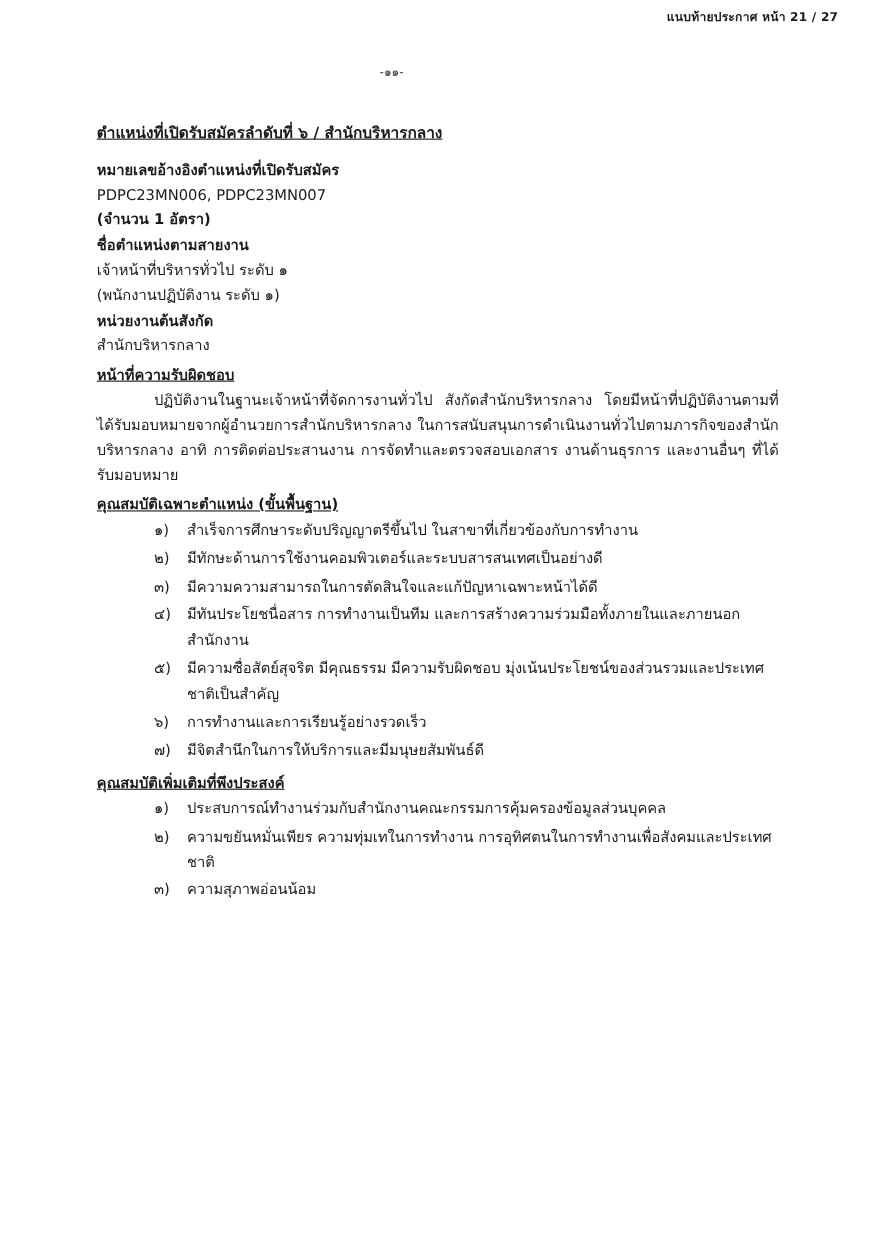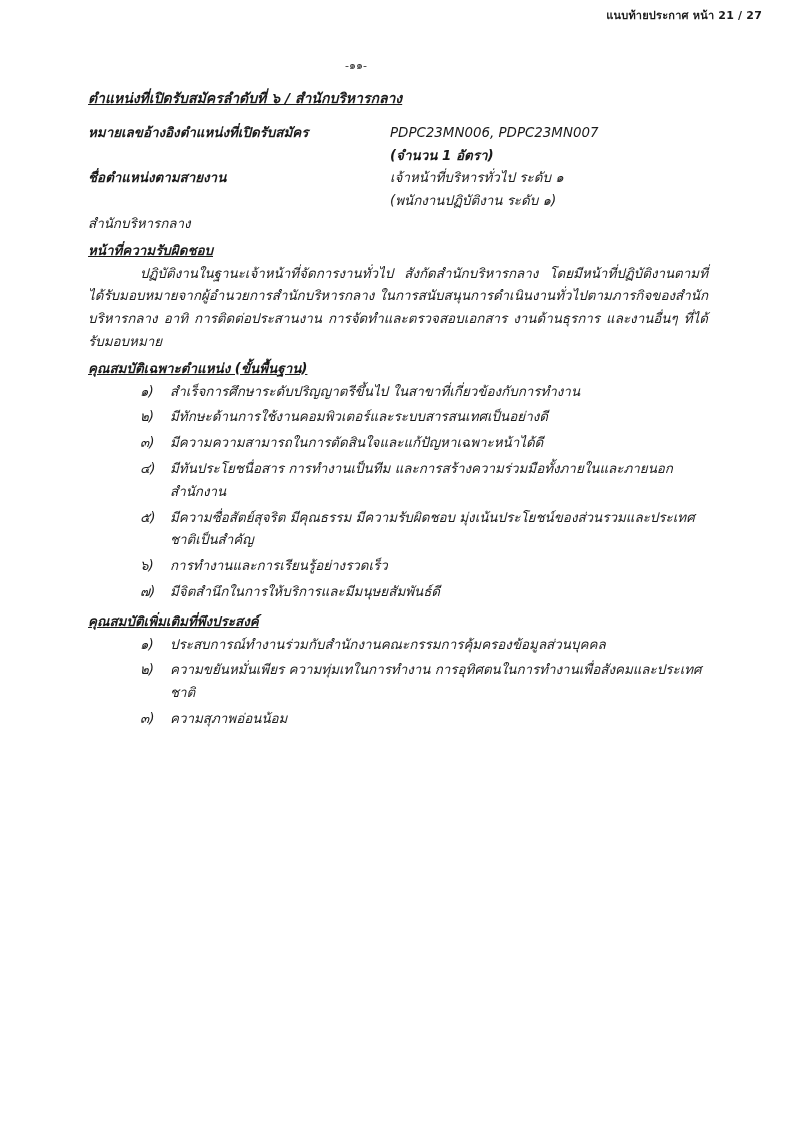--- a/index.html
+++ b/index.html
@@ -9,23 +9,23 @@
     color: #1a1a1a;
   }
   .running-header {
     position: absolute; top: 6px; right: 38px;
     font-size: 11px; font-weight: bold; letter-spacing: 0.2px;
   }
   .page-number {
     position: absolute; top: 56px; left: 0; width: 712px; text-align: center;
     font-size: 11px; color: #333;
   }
-  .content { position: absolute; left: 88px; top: 87px; width: 620px; font-size: 13.4px; line-height: 22.8px; font-style: italic; }
+  .content { position: absolute; left: 88px; top: 110px; width: 620px; font-size: 13.4px; line-height: 22.8px; }
   .title { font-weight: bold; text-decoration: underline; font-size: 14px; margin: 0 0 12px 0; }
-  .info-row { display: flex; }
+  .info-row { display: flex; flex-direction: column; }
   .info-label { width: 302px; font-weight: bold; flex: none; }
   .info-value { flex: 1; }
   .info-value .v-bold { font-weight: bold; }
   .section-heading { font-weight: bold; text-decoration: underline; margin-top: 2px; }
   .paragraph { text-align: justify; text-indent: 52px; margin: 0; }
   .num-list { list-style: none; margin: 0; padding: 0; }
   .num-item { display: flex; padding-left: 52px; margin-bottom: 3px; }
   .num-marker { width: 30px; flex: none; }
   .num-text { flex: 1; }
   .spacer-s { height: 2px; }
@@ -47,20 +47,21 @@
     </div>
   </div>
   <div class="info-row">
     <div class="info-label">ชื่อตำแหน่งตามสายงาน</div>
     <div class="info-value">
       <div>เจ้าหน้าที่บริหารทั่วไป ระดับ ๑</div>
       <div>(พนักงานปฏิบัติงาน ระดับ ๑)</div>
     </div>
   </div>
   <div class="info-row">
+    <div class="info-label">หน่วยงานต้นสังกัด</div>
     <div class="info-value">สำนักบริหารกลาง</div>
   </div>
 
   <div class="spacer-s"></div>
   <div class="section-heading">หน้าที่ความรับผิดชอบ</div>
   <p class="paragraph">ปฏิบัติงานในฐานะเจ้าหน้าที่จัดการงานทั่วไป สังกัดสำนักบริหารกลาง โดยมีหน้าที่ปฏิบัติงานตามที่ได้รับมอบหมายจากผู้อำนวยการสำนักบริหารกลาง ในการสนับสนุนการดำเนินงานทั่วไปตามภารกิจของสำนักบริหารกลาง อาทิ การติดต่อประสานงาน การจัดทำและตรวจสอบเอกสาร งานด้านธุรการ และงานอื่นๆ ที่ได้รับมอบหมาย</p>
 
   <div class="spacer-s"></div>
   <div class="section-heading">คุณสมบัติเฉพาะตำแหน่ง (ขั้นพื้นฐาน)</div>
   <ul class="num-list">

